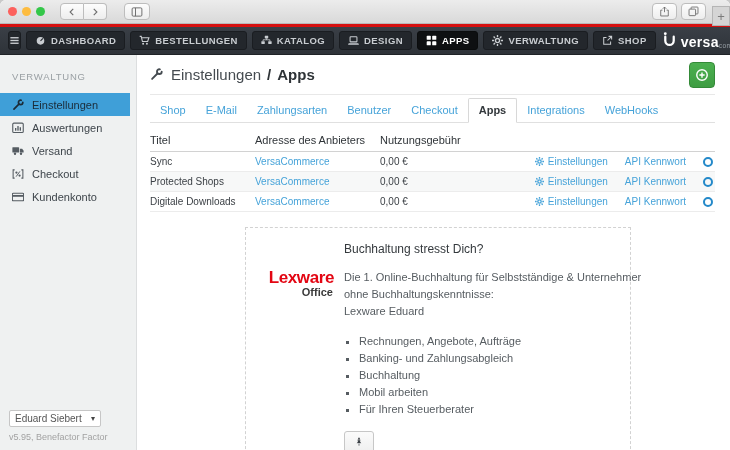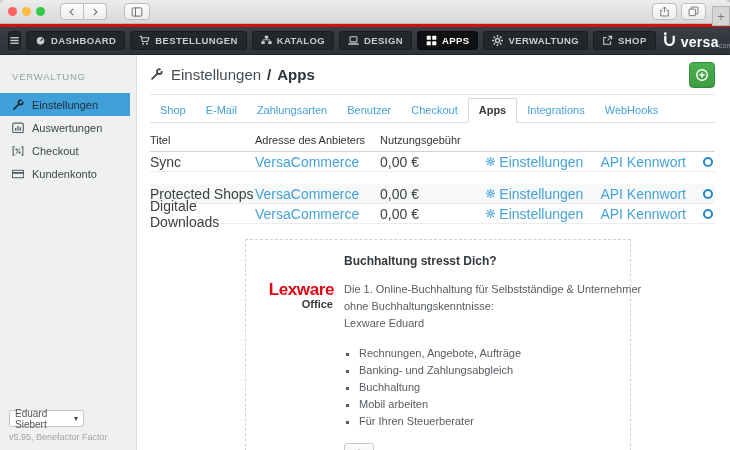--- a/index.html
+++ b/index.html
@@ -39,57 +39,57 @@
 
   
   .app-body { flex:1; display:flex; min-height:0; }
   .sidebar { width:137px; flex:none; background:#eff1f1; border-right:1px solid #dcdedf; position:relative; padding-top:8px; }
   .sidebar-title { padding:8px 12px 11px; font-size:9.5px; color:#9aa0a4; letter-spacing:.8px; }
   .side-item { height:23px; display:flex; align-items:center; gap:8px; padding:0 12px; font-size:11px; color:#3e454b; cursor:pointer; }
   .side-item svg { width:12px; height:12px; flex:none; color:#555c62; }
   .side-item.active { background:#3f9fd8; color:#1b2b38; width:130px; }
   .side-item.active svg { color:#1b2b38; }
   .sidebar-footer { position:absolute; left:0; right:0; bottom:8px; padding:0 9px; }
-  .user-select { width:75px; height:17px; background:#fff; border:1px solid #c6c6c6; border-radius:2px; font-size:10px;
+  .user-select { width:92px; height:17px; background:#fff; border:1px solid #c6c6c6; border-radius:2px; font-size:10px;
             color:#555; display:flex; align-items:center; justify-content:space-between; padding:0 5px; cursor:pointer; }
   .caret { font-size:8px; color:#444; }
   .version { margin-top:5px; font-size:9px; color:#a2a2a2; }
 
   main { flex:1; background:#fff; padding:0 15px 0 13px; min-width:0; }
   .page-header { height:40px; display:flex; align-items:center; gap:8px; border-bottom:1px solid #e8e8e8; }
   .page-title { font-size:15px; color:#454b50; display:flex; gap:6px; align-items:baseline; }
   .page-title .bold { font-weight:bold; color:#2e3337; }
   .title-wrench { color:#454b50; width:13px; height:13px; }
   .add-btn { margin-left:auto; width:26px; height:26px; border-radius:4px; background:linear-gradient(#4cb050,#3e9d42);
             border:1px solid #348a38; display:flex; align-items:center; justify-content:center; cursor:pointer; }
   .add-btn svg { width:14px; height:14px; }
 
   .tabs { display:flex; align-items:flex-end; border-bottom:1px solid #e0e0e0; padding-top:3px; }
   .tab { padding:5px 10px 6px; font-size:11px; color:#46a3d9; cursor:pointer; white-space:nowrap; }
   .tab.active { background:#fff; border:1px solid #d8d8d8; border-bottom:1px solid #fff; margin-bottom:-1px;
             color:#33383c; font-weight:bold; border-radius:2px 2px 0 0; }
 
   .apps-table { margin-top:9px; }
   .t-head { display:flex; align-items:center; padding:2px 0 5px; border-bottom:1px solid #d2d2d2; font-size:11px; color:#2f3438; }
-  .t-row { display:flex; align-items:center; height:20px; border-bottom:1px solid #ececec; font-size:14px; color:#3c4146; }
-  .t-row.alt { background:#f7f8f8;margin-top:12px; }
+  .t-row { display:flex; align-items:center; height:20px; border-bottom:1px solid #ececec; font-size:10px; color:#3c4146; }
+  .t-row.alt { background:#f7f8f8; }
   .c1 { width:105px; flex:none; } .c2 { width:125px; flex:none; } .c3 { flex:1; }
   .link { color:#46a3d9; text-decoration:none; cursor:pointer; }
   .row-actions { display:flex; align-items:center; gap:17px; padding-right:2px; }
   .settings-link { display:inline-flex; align-items:center; gap:4px; }
   .settings-link svg { width:9px; height:9px; }
   .power-icon { width:10px; height:10px; border:2.6px solid #2489c9; border-radius:50%; cursor:pointer; flex:none; }
 
   
   .promo { margin:15px 0 0 95px; width:386px; border:1px dashed #d2d2d2; padding:14px 12px 10px 10px; display:flex; gap:10px; background:#fff; }
   .promo-logo { width:78px; flex:none; padding-top:27px; text-align:right; }
   .lex-primary { font-size:17px; font-weight:bold; color:#e30613; letter-spacing:-.4px; line-height:1; }
   .lex-secondary { font-size:11px; font-weight:bold; color:#3a3a3a; line-height:1; margin-top:1px; padding-right:1px; }
   .promo-content { flex:1; min-width:0; }
-  .promo-heading { font-size:12px; font-weight:bold; color:#34393d; margin-bottom:13px; }
+  .promo-heading { font-size:12px; font-weight:normal; color:#34393d; margin-bottom:13px; }
   .promo-text { font-size:11px; color:#565c61; line-height:17px; white-space:nowrap; }
   .promo-list { margin:13px 0 0 15px; font-size:11px; color:#565c61; line-height:17px; list-style:square; }
   .cta-btn { margin-top:13px; display:inline-flex; align-items:center; gap:5px; padding:4px 9px 5px;
             background:linear-gradient(#fbfbfb,#efefef); border:1px solid #c7c7c7; border-radius:3px;
             font-size:10.5px; color:#383d42; cursor:pointer; }
   .cta-btn svg { width:10px; height:11px; }
 </style>
 </head>
 <body>
 
@@ -239,20 +239,31 @@
       <div class="side-item">
         <svg viewBox="0 0 16 16">
             <rect x="1" y="1.5" width="14" height="12.5" rx="1.5" fill="none" stroke="currentColor" stroke-width="1.5"></rect>
             <g fill="currentColor">
               <rect x="4" y="8" width="1.8" height="3.6"></rect>
               <rect x="7.1" y="5.4" width="1.8" height="6.2"></rect>
               <rect x="10.2" y="7" width="1.8" height="4.6"></rect>
             </g>
           </svg>
         <span>Auswertungen</span>
+      </div>
+      <div class="side-item">
+        <svg viewBox="0 0 16 16">
+            <g fill="currentColor">
+              <rect x="0.5" y="3" width="9" height="7" rx=".8"></rect>
+              <path d="M10.5 5h3l2 2.5V10h-5z"></path>
+              <circle cx="4" cy="11.6" r="1.6"></circle>
+              <circle cx="12" cy="11.6" r="1.6"></circle>
+            </g>
+          </svg>
+        <span>Versand</span>
       </div>
       <div class="side-item">
         <svg viewBox="0 0 16 16">
             <g fill="none" stroke="currentColor" stroke-width="1.4">
               <path d="M3.5 2.5h-2v11h2M12.5 2.5h2v11h-2"></path>
             </g>
             <g fill="currentColor">
               <circle cx="5.9" cy="6" r="1.5"></circle>
               <circle cx="10.1" cy="10" r="1.5"></circle>
             </g>

